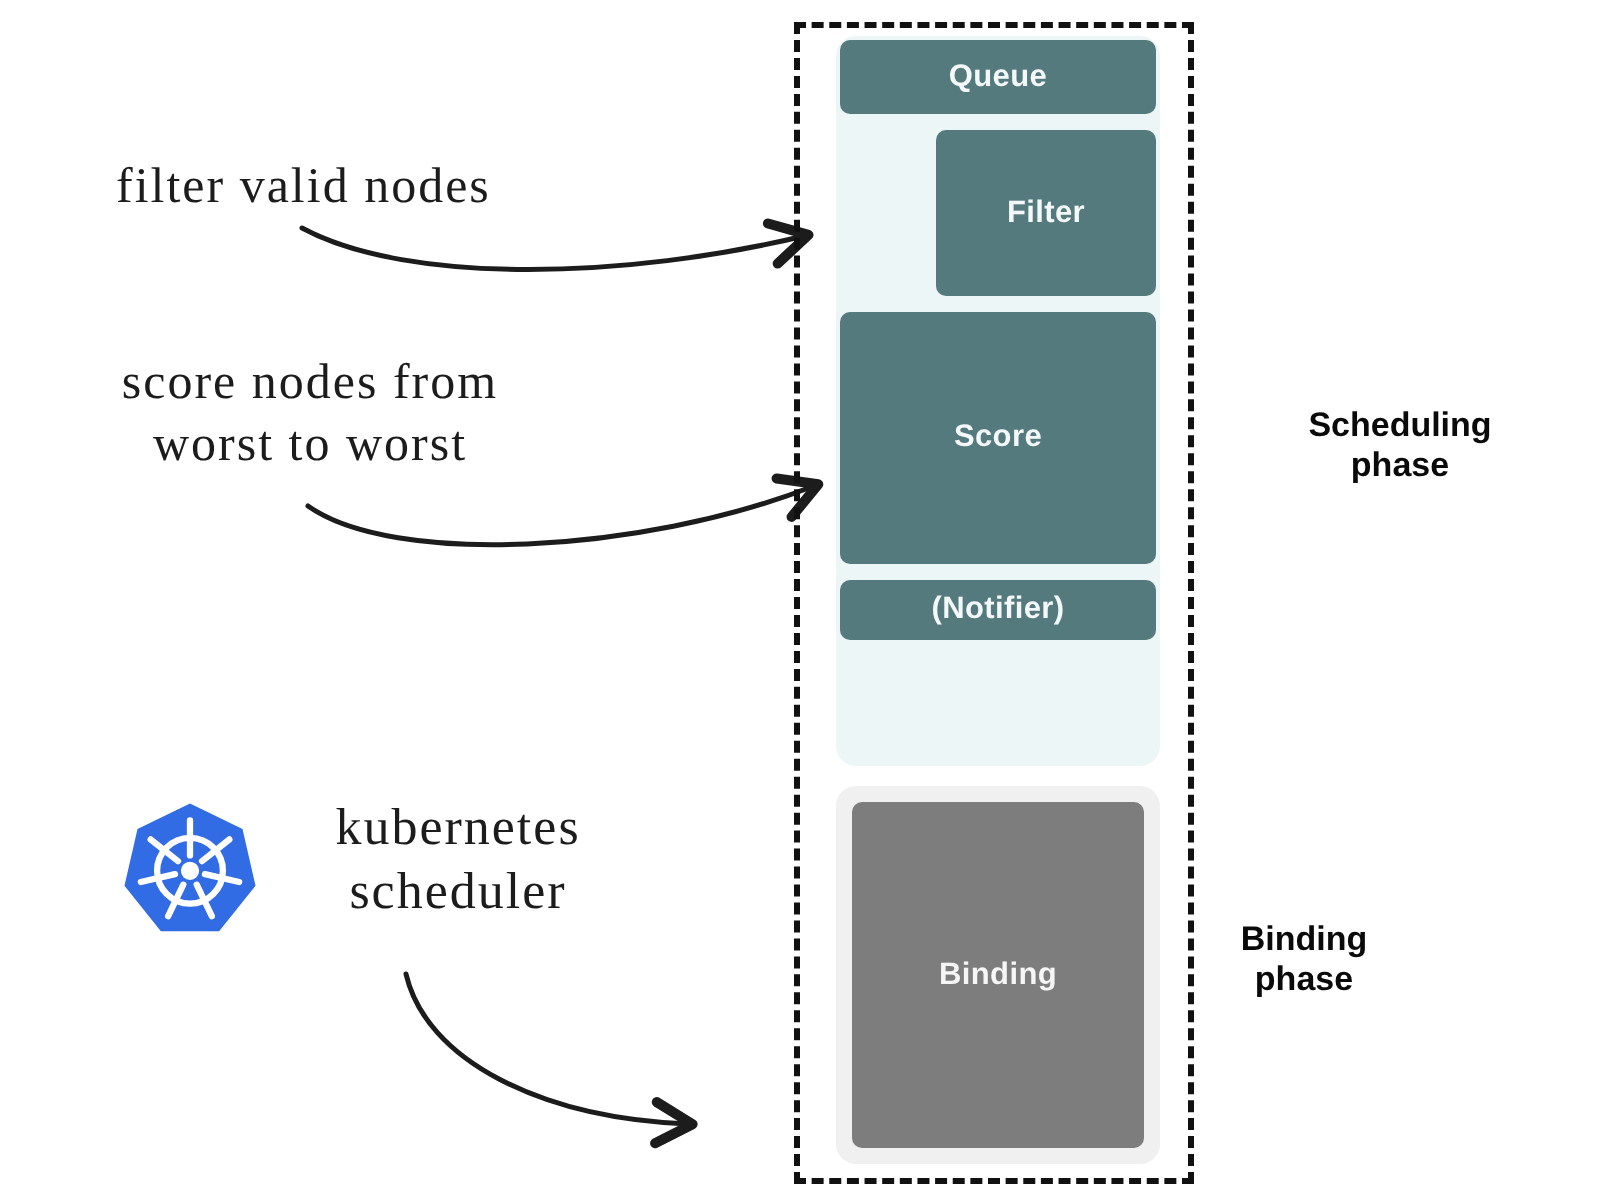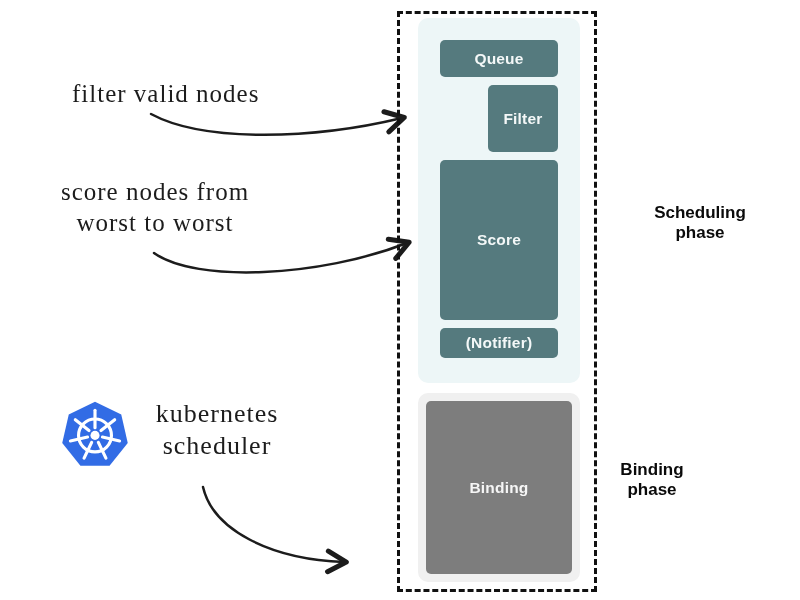--- a/index.html
+++ b/index.html
@@ -35,21 +35,21 @@
     left: 418px;
     width: 162px;
     border-radius: 10px;
     box-sizing: border-box;
     display: flex;
     flex-direction: column;
   }
   .phase-container.scheduling {
     top: 18px; height: 365px;
     background: var(--scheduling-bg, #edf6f7);
-    padding: 22px; gap: 8px;
+    padding: 2px; gap: 8px;
   }
   .phase-container.binding {
     top: 393px; height: 189px;
     background: var(--binding-bg, #f0f0f0);
     padding: 8px;
   }
 
   .step {
     border-radius: 5px;
     display: flex;
@@ -58,22 +58,22 @@
     color: #f4f8f8;
     font-weight: bold;
     font-size: 15.5px;
     letter-spacing: 0.2px;
     white-space: nowrap;
   }
   .step.teal { background: var(--step-teal, #557a7e); }
   .step.gray { background: var(--binding-step-gray, #7d7d7d); color: #f6f6f6; }
 
   .step.queue   { height: 37px; }
-  .step.filter  { height: 67px; margin-left: 48px; }
-  .step.score   { height: 160px; }
+  .step.filter  { height: 83px; margin-left: 48px; }
+  .step.score   { height: 126px; }
   .step.notifier{ height: 30px; }
   .step.bindpol { height: 37px; }
   .step.binding { flex: 1; }
 
   
   .phase-label {
     position: absolute;
     width: 110px;
     text-align: center;
     font-weight: bold;
@@ -86,38 +86,38 @@
   .phase-label.binding    { left: 597px; top: 460px; }
 
   
   .note {
     position: absolute;
     font-family: cursive;
     color: var(--ink, #1c1c1c);
     white-space: pre-line;
   }
   .note.filter-note {
-    left: 72px; top: 80px;
+    left: 58px; top: 80px;
     font-size: 25px;
     letter-spacing: 1px;
   }
   .note.score-note {
     left: 44px; top: 176px;
     width: 222px;
     text-align: center;
     font-size: 25px;
     line-height: 31px;
     letter-spacing: 1px;
   }
   .k8s-group {
     position: absolute;
     left: 60px; top: 396px;
     display: flex;
     align-items: flex-start;
-    gap: 12px;
+    gap: 24px;
   }
   .k8s-logo { width: 70px; height: 76px; display: block; }
   .note.scheduler-note {
     position: static;
     width: 150px;
     text-align: center;
     font-size: 26px;
     line-height: 32px;
     letter-spacing: 1px;
     margin-top: 2px;

